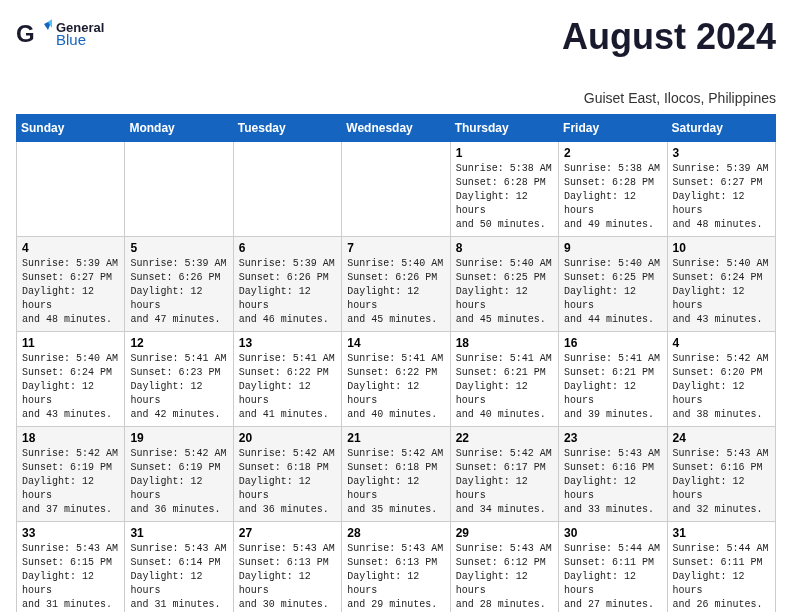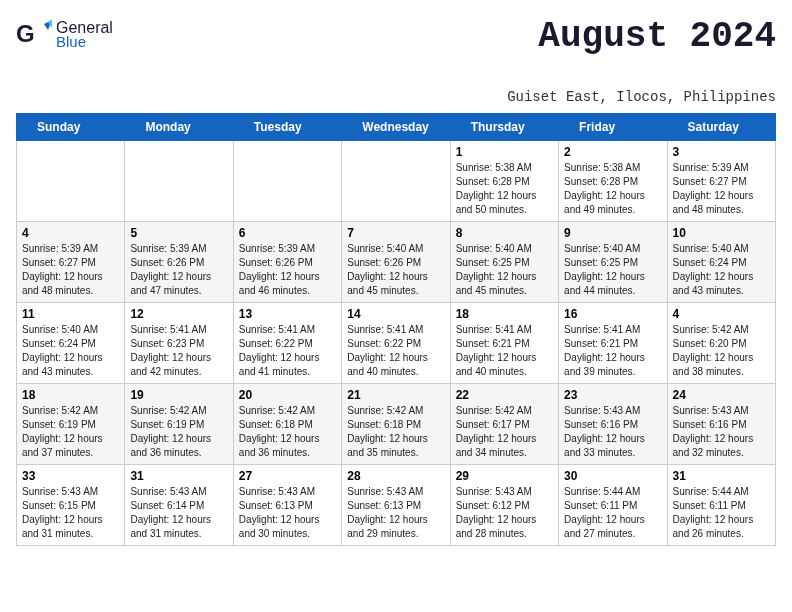--- a/index.html
+++ b/index.html
@@ -16,41 +16,40 @@
       align-items: flex-start;
       margin-bottom: 8px;
     }
     .logo {
       display: flex;
       flex-direction: column;
       align-items: flex-start;
     }
     .title-block {
       text-align: right;
-      font-family: Liberation Mono, monospace;
     }
     .month-year {
       font-size: 36px;
       font-weight: bold;
       color: #1a1a2e;
     }
     .location {
       font-size: 14px;
       color: #333;
       margin-top: 32px;
     }
     table {
       width: 100%;
       border-collapse: collapse;
       font-size: 11px;
     }
     thead th {
       background-color: #1565c0;
       color: #fff;
-      padding: 6px 20px;
+      padding: 6px 4px;
       text-align: left;
       font-size: 12px;
       border: 1px solid #1565c0;
     }
     td {
       border: 1px solid #ccc;
       padding: 4px 5px;
       vertical-align: top;
       width: calc(100% / 7);
       min-height: 80px;
@@ -62,20 +61,21 @@
     .day-num {
       font-weight: bold;
       font-size: 12px;
       display: block;
       margin-bottom: 2px;
     }
     .cell-text {
       font-size: 10px;
       color: #222;
       line-height: 1.4;
+      font-family: Liberation Mono, monospace;
     }
     td.empty {
       background: #fff;
     }
     tr:nth-child(even) td.empty {
       background: #f5f5f5;
     }
   </style>
 </head>
 <body>
@@ -84,21 +84,21 @@
   <div class="logo">
     <div style="display:flex; align-items:center; gap:4px;">
       <div style="position:relative; width:36px; height:36px;">
         <svg width="36" height="36" viewBox="0 0 36 36">
           <text x="0" y="26" font-size="24" font-weight="bold" fill="#1a1a2e">G</text>
           <polygon points="28,8 36,4 32,14" fill="#1565c0"></polygon>
           <polygon points="32,6 38,2 36,12" fill="#4fc3f7"></polygon>
         </svg>
       </div>
       <div>
-        <div style="font-size:16px; font-weight:normal; color:#1a1a2e;">General</div>
+        <div style="font-size:13px; font-weight:bold; color:#1a1a2e;">General</div>
         <div style="font-size:15px; font-weight:normal; color:#1565c0; margin-top:-4px;">Blue</div>
       </div>
     </div>
   </div>
   <div class="title-block">
     <div class="month-year">August 2024</div>
     <div class="location">Guiset East, Ilocos, Philippines</div>
   </div>
 </div>
 

